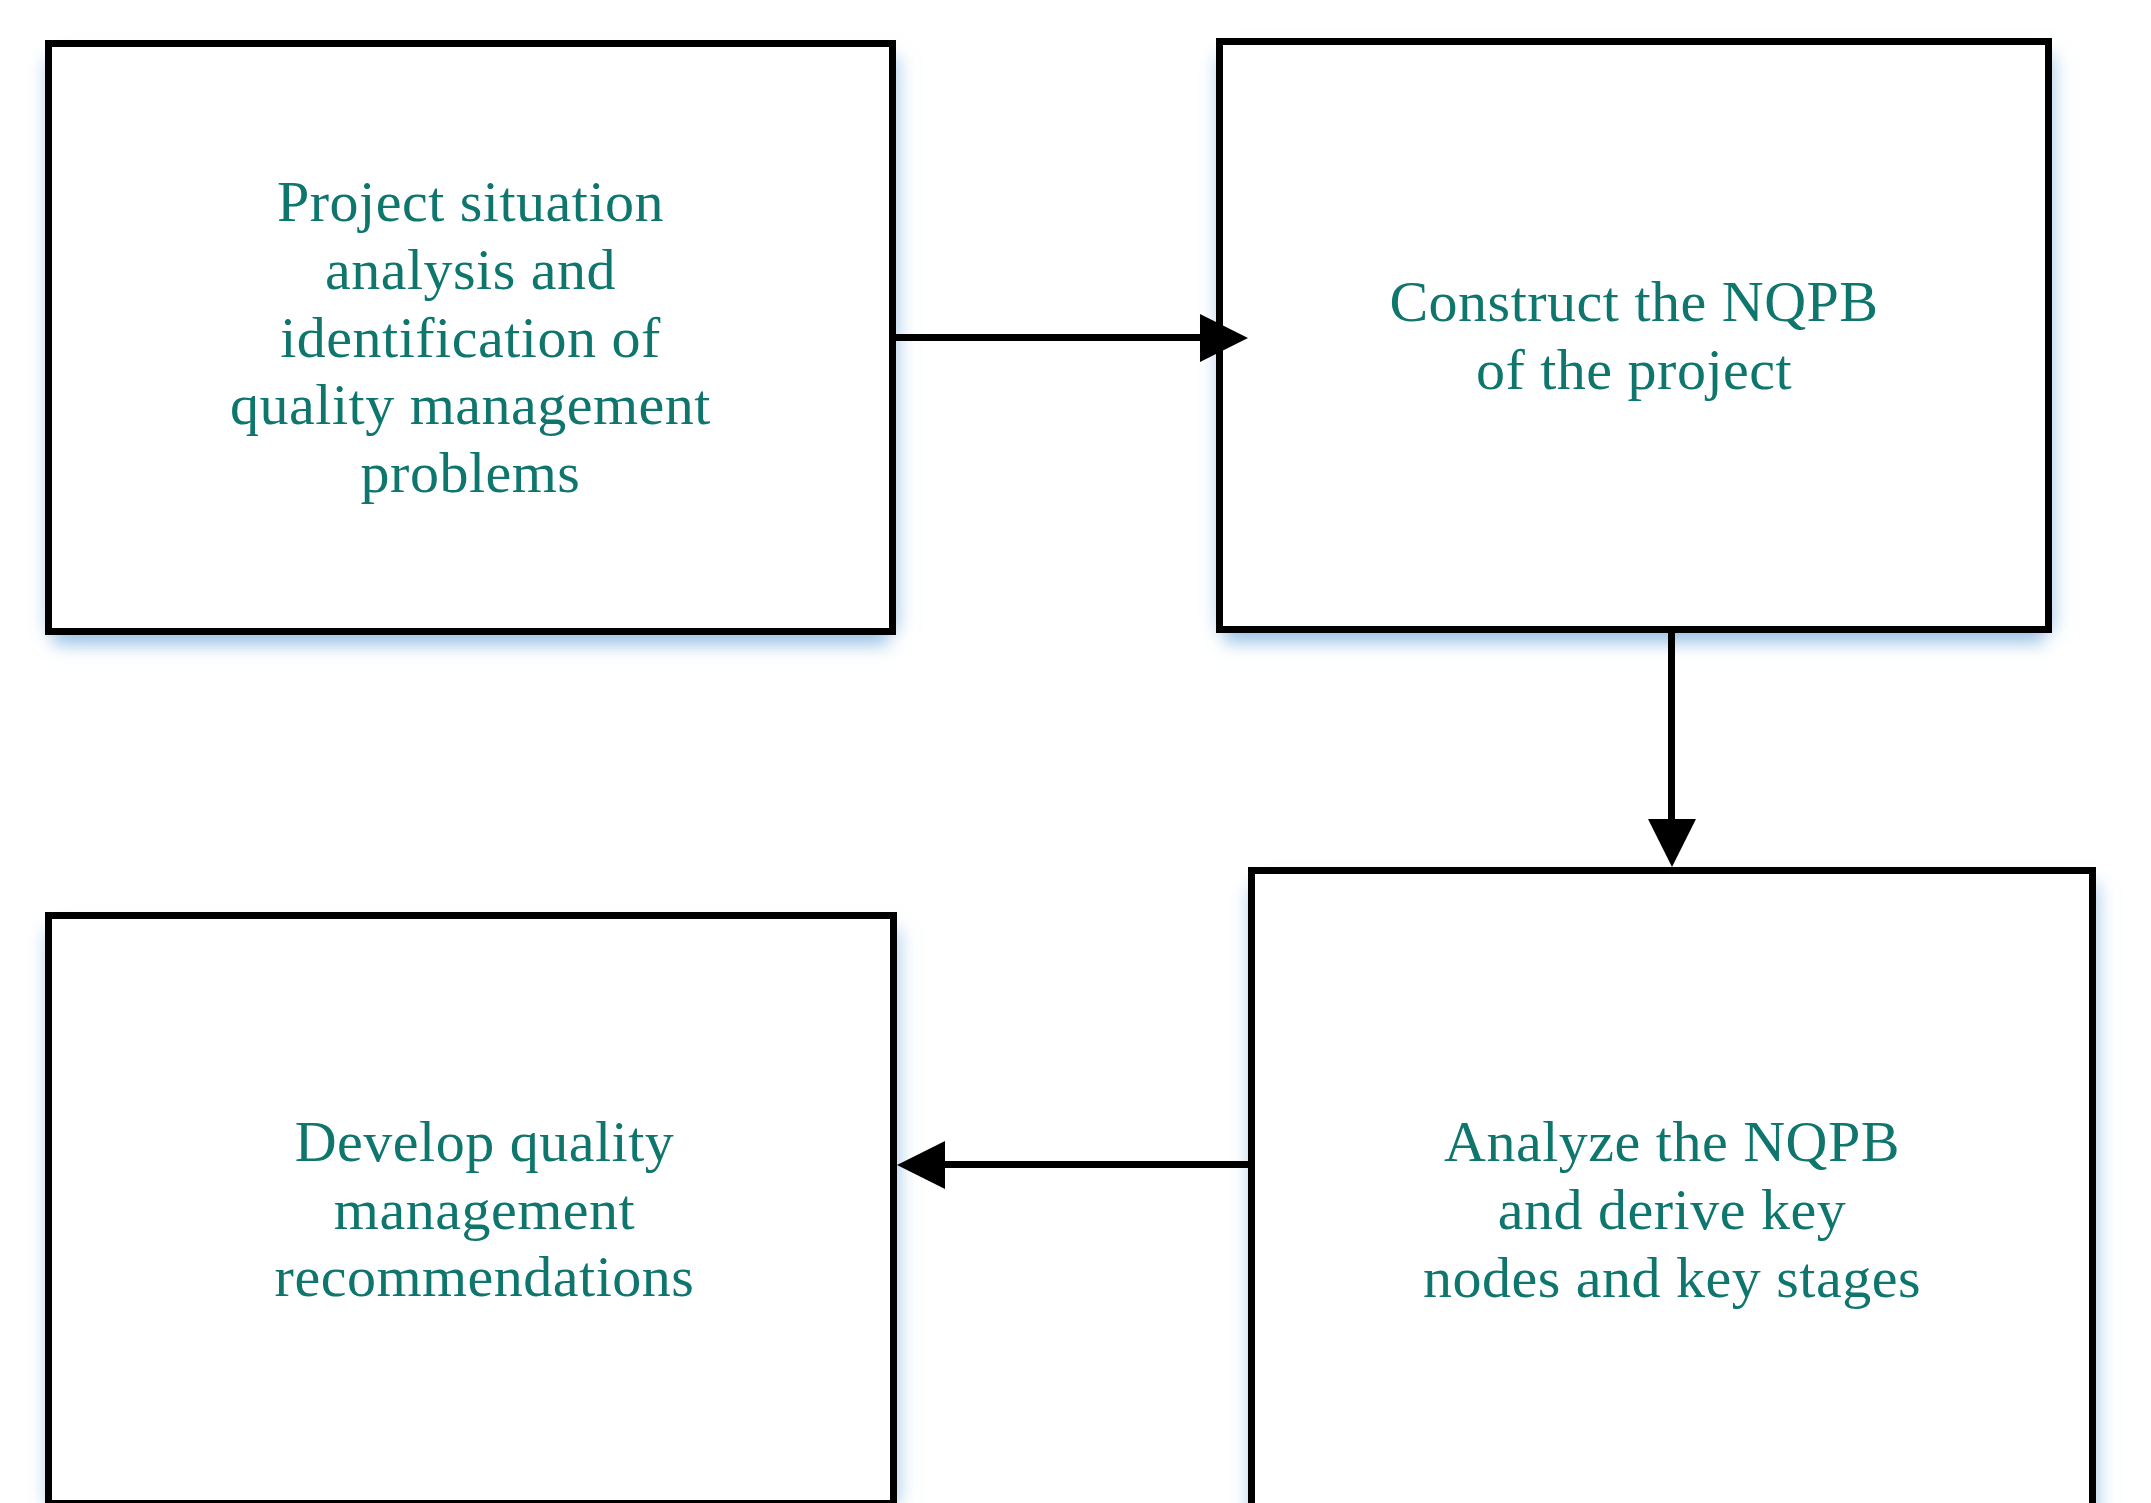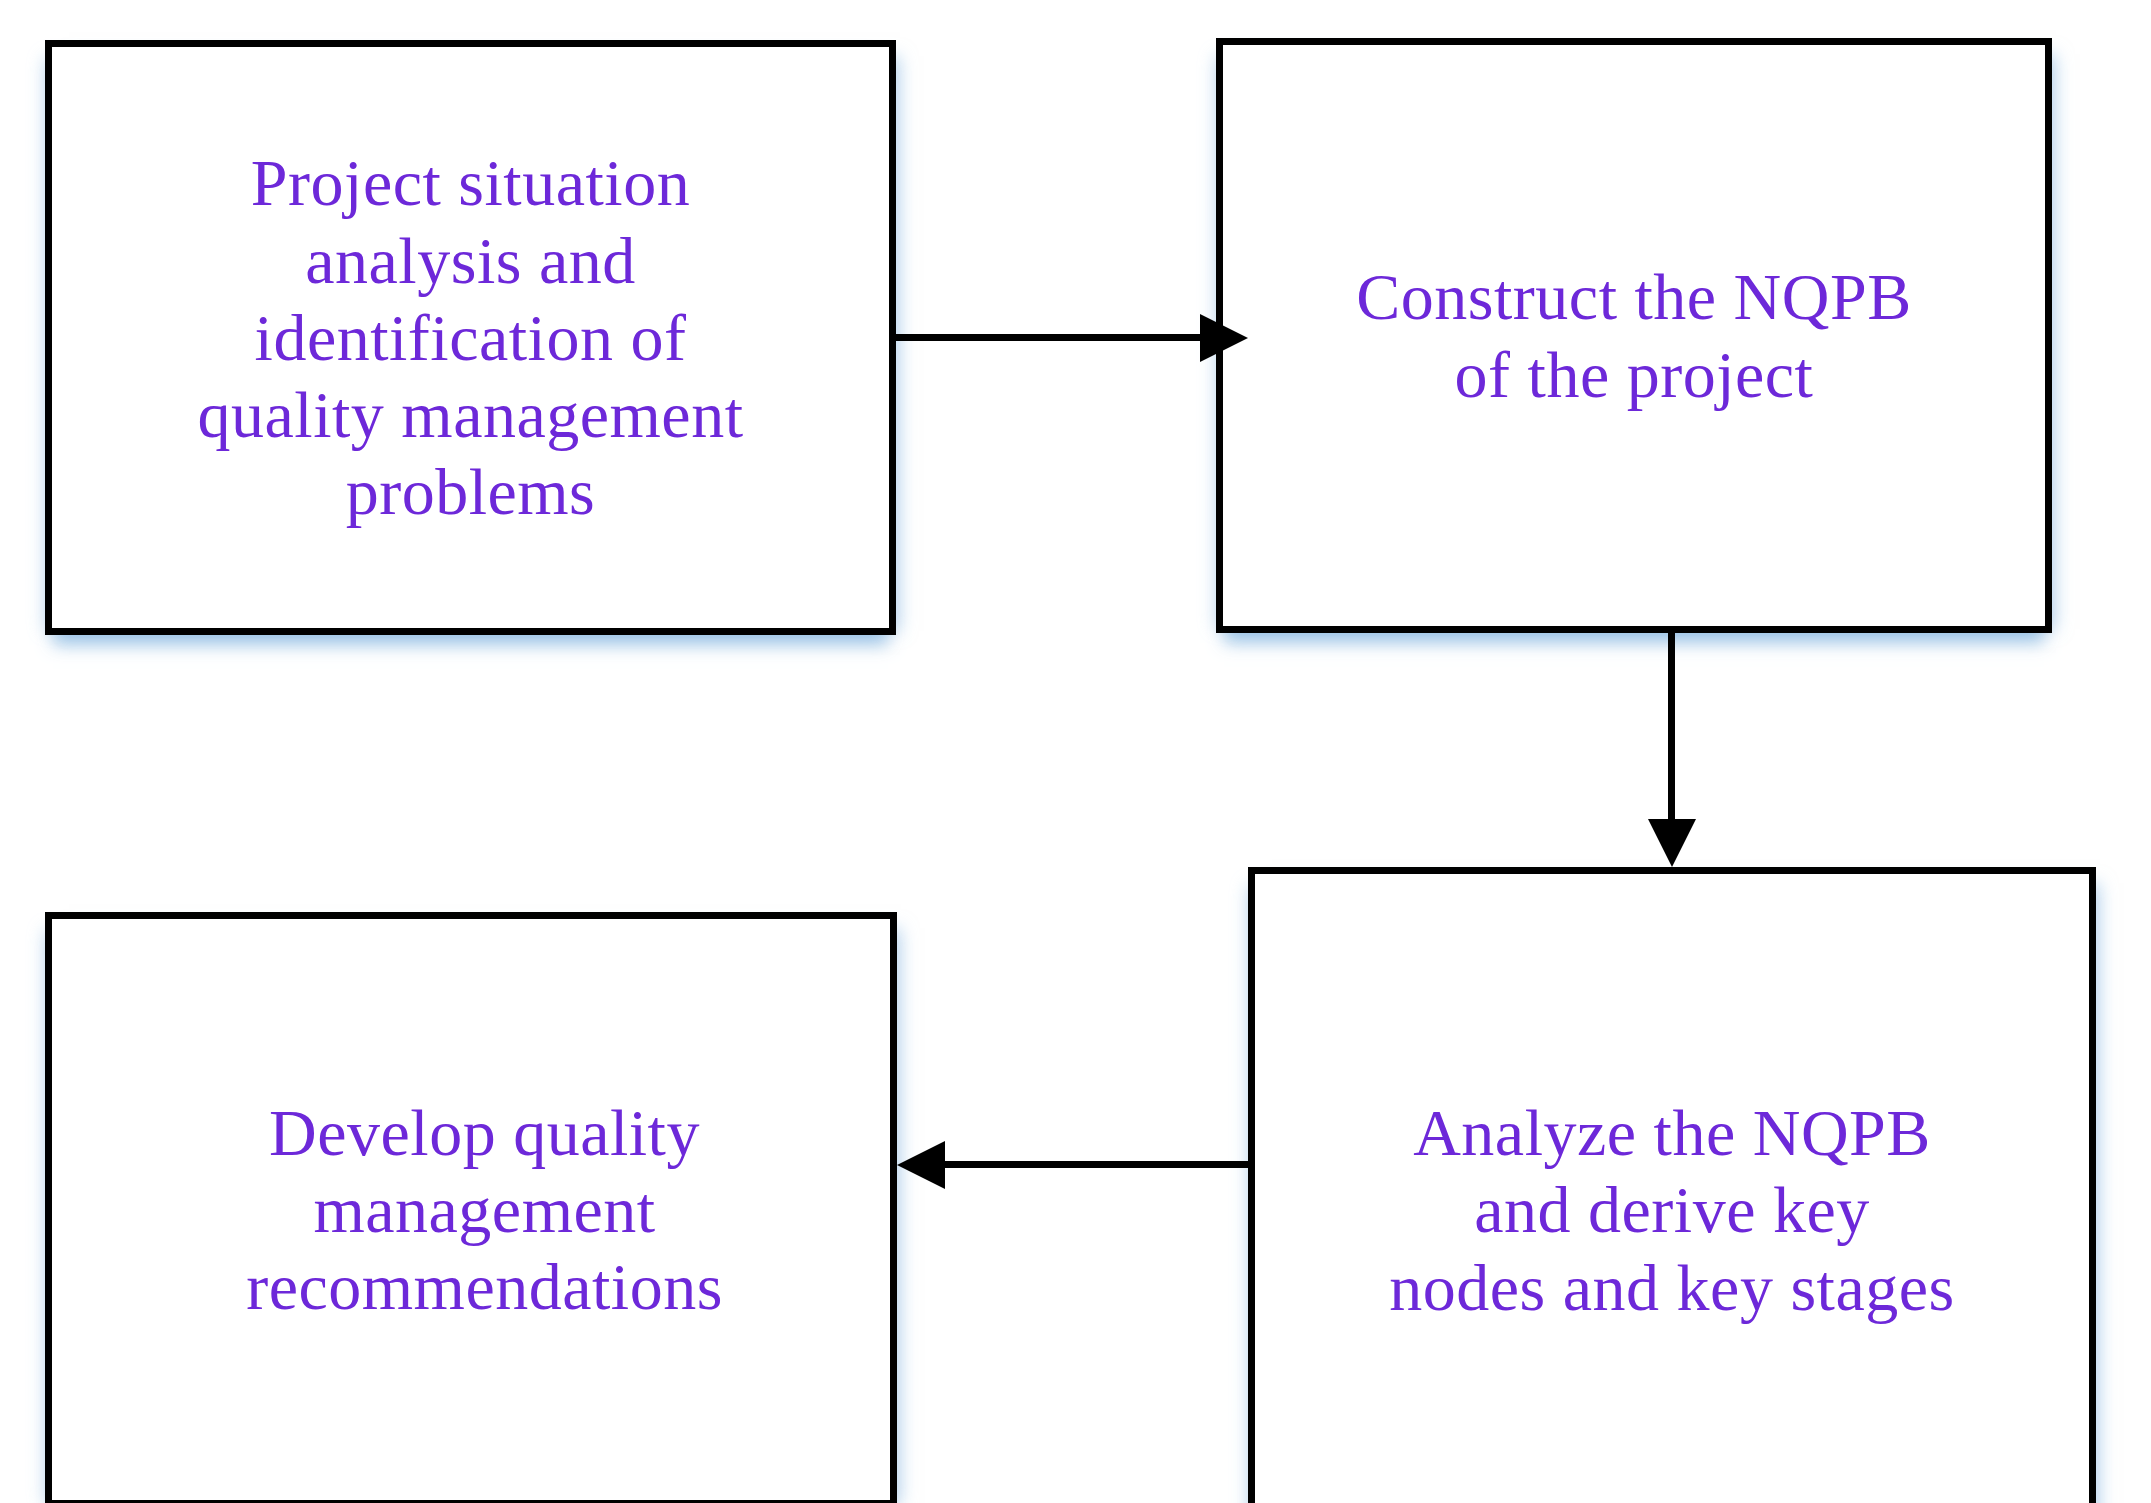--- a/index.html
+++ b/index.html
@@ -24,23 +24,23 @@
     align-items: center;
     justify-content: center;
     text-align: center;
     box-shadow:
       0 18px 16px -8px rgba(147, 190, 228, 0.85),
       14px 6px 16px -10px rgba(147, 190, 228, 0.55),
       -12px 6px 16px -11px rgba(147, 190, 228, 0.40);
   }
   .flow-box .box-text {
     white-space: pre-line;
-    font-size: 66px;
+    font-size: 58px;
     line-height: 1.17;
-    color: #6d28d9;
+    color: #0f766e;
     letter-spacing: 0.5px;
     padding: 0 8px;
   }
   .box-1 { left: 45px;   top: 40px;  width: 851px; height: 595px; }
   .box-2 { left: 1216px; top: 38px;  width: 836px; height: 595px; }
   .box-3 { left: 1248px; top: 867px; width: 848px; height: 686px; }
   .box-4 { left: 45px;   top: 912px; width: 852px; height: 595px; padding-left: 27px; }
 
   .arrow-line {
     position: absolute;

